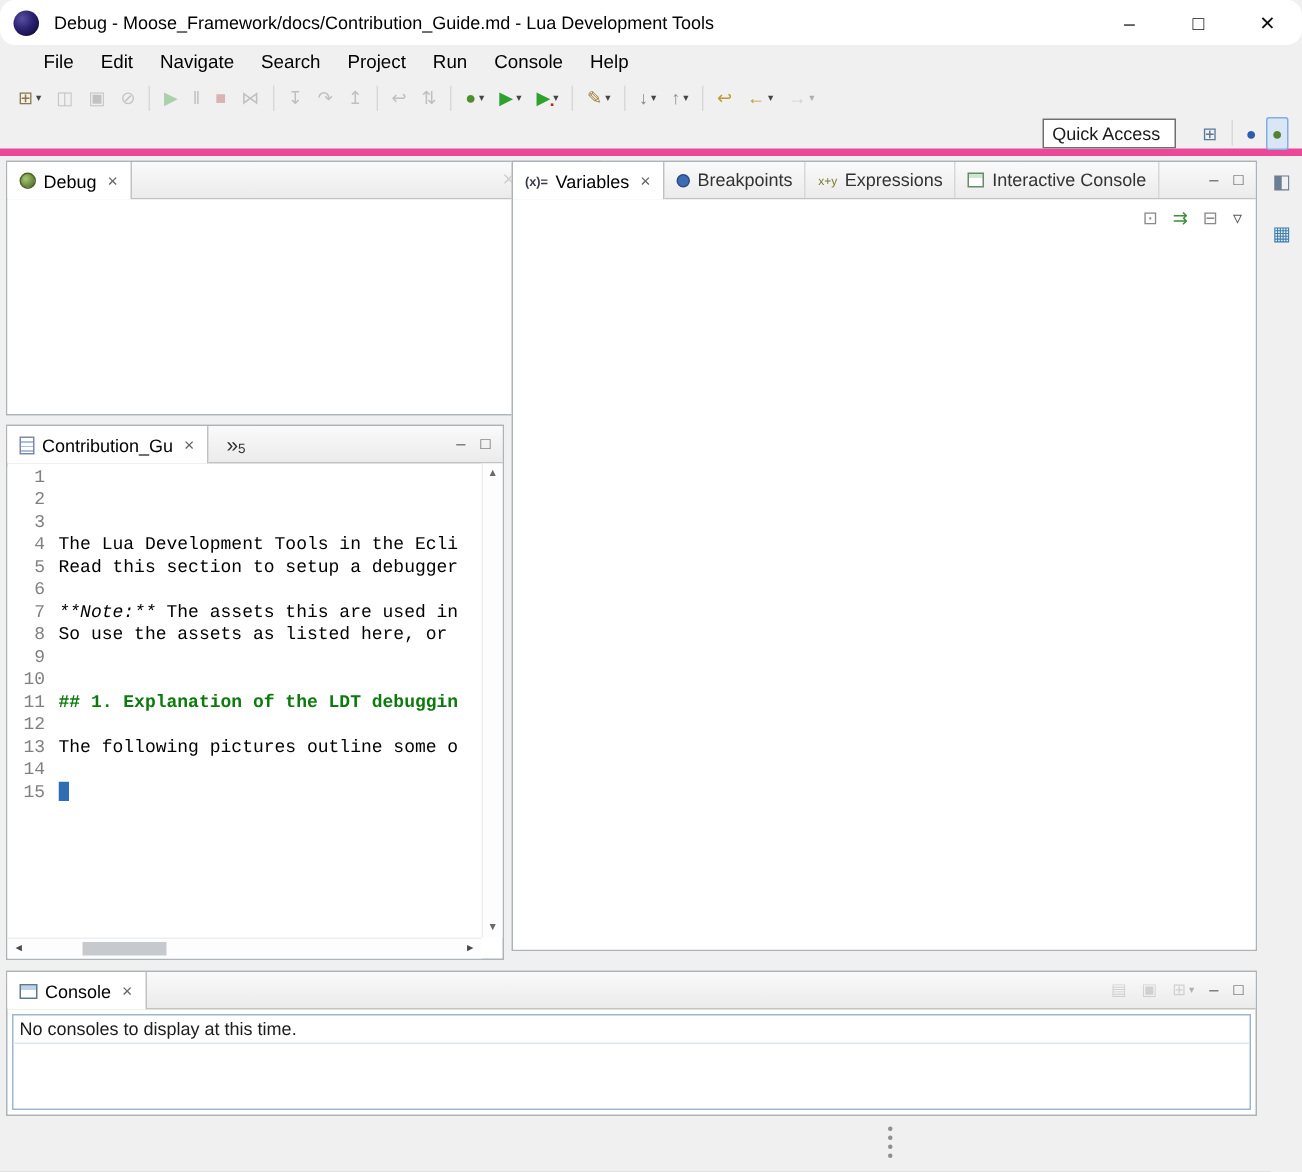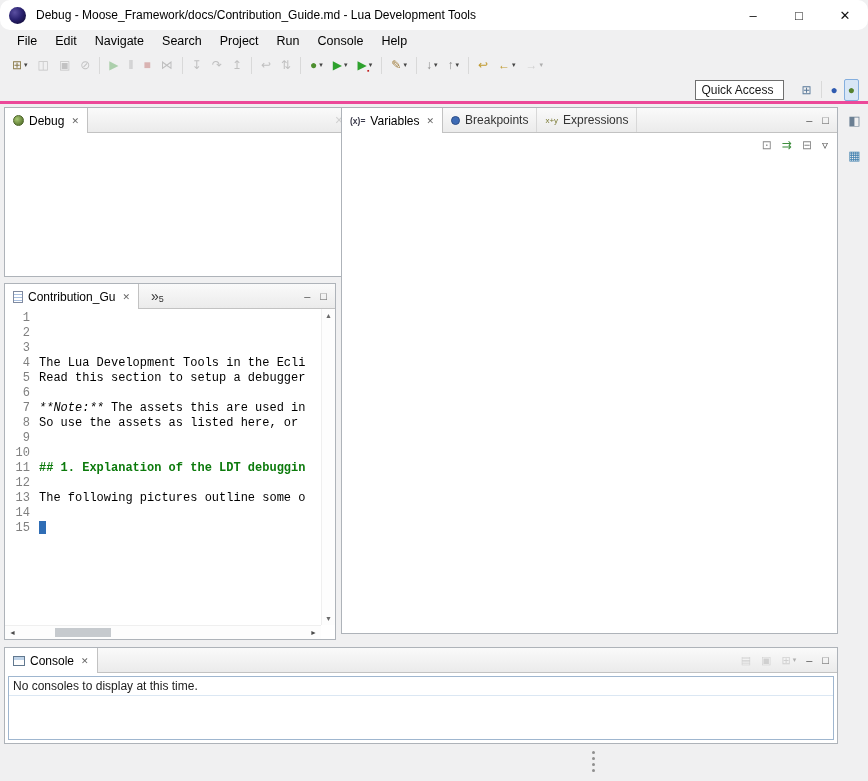--- a/index.html
+++ b/index.html
@@ -9,32 +9,32 @@
     background:#f0f0f1; font-family:"Liberation Sans", sans-serif; font-size:12px; color:#000;
   }
   
   .titlebar{ position:absolute; left:0; top:0; width:868px; height:30px; background:#ffffff; display:flex; align-items:center;border-radius:10px; }
   .app-icon{ width:17px; height:17px; border-radius:50%; margin-left:9px; flex:none;
     background: radial-gradient(circle at 34% 32%, #5a4fa0 0%, #2a2270 45%, #140f3f 80%); }
   .title{ margin-left:10px; font-size:12px; white-space:nowrap; }
   .win-controls{ margin-left:auto; display:flex; height:100%; }
   .win-btn{ width:46px; height:100%; display:flex; align-items:center; justify-content:center; font-size:13px; color:#111; }
   
-  .menubar{ position:absolute; left:0; top:30px; width:868px; height:22px; background:#f0f0f1; display:flex; align-items:center; padding-left:8px; }
+  .menubar{ position:absolute; left:0; top:30px; width:868px; height:22px; background:#f0f0f1; display:flex; align-items:center; padding-left:20px; }
   .menu-item{ padding:3px 9px; font-size:12.5px; }
   
   .toolbar{ position:absolute; left:0; top:52px; width:868px; height:26px; background:#f0f0f1; display:flex; align-items:center; padding-left:7px; }
   .tb-btn{ display:inline-flex; align-items:center; height:22px; padding:1px 3px; margin:0 1px; position:relative; border:1px solid transparent; }
   .tb-btn .glyph{ font-size:12px; line-height:1; color:#333; }
   .tb-btn.disabled{ opacity:.38; }
   .tb-btn .dd{ font-size:7px; color:#444; margin-left:2px; }
   .tb-btn .badge{ position:absolute; right:6px; bottom:1px; font-size:7px; color:#c11f1f; }
   .tb-btn.active{ background:#d8e6f6; border:1px solid #84aede; border-radius:2px; }
   .tb-sep{ width:1px; height:17px; background:#d9d9d9; margin:0 4px; flex:none; }
-  .qa-row{ position:absolute; left:0; top:78px; width:868px; height:26px; background:#f0f0f1; border-bottom:3px solid #ec4899;
+  .qa-row{ position:absolute; left:0; top:78px; width:868px; height:26px; background:#f0f0f1; border-bottom:5px solid #ec4899;
     display:flex; align-items:center; justify-content:flex-end; padding-right:8px; }
   .quick-access{ width:89px; height:20px; border:1px solid #6f6f6f; background:#fff; display:flex; align-items:center; padding-left:5px; font-size:12px; color:#1a1a1a; margin-right:12px; }
   .persp-icons{ display:flex; align-items:center; }
   
   .view{ position:absolute; background:#fff; border:1px solid #aeb3b9; }
   .view-tabs{ position:relative; height:25px; background:linear-gradient(#fafafa,#ebebeb); border-bottom:1px solid #c2c2c2; display:flex; align-items:stretch; }
   .tab{ display:flex; align-items:center; gap:5px; padding:0 8px; font-size:12px; color:#333; border-right:1px solid #d8d8d8; white-space:nowrap; }
   .tab.selected{ background:#fff; border-right:1px solid #c2c2c2; margin-bottom:-1px; color:#000; }
   .tab .close{ font-size:9px; color:#666; margin-left:2px; }
   .tab-label{ line-height:1; }
@@ -294,20 +294,24 @@
         <span class="close">✕</span>
       </div>
       <div class="tab">
         <span class="bp-icon"></span>
         <span class="tab-label">Breakpoints</span>
       </div>
       <div class="tab">
         <span class="expr-icon">x+y</span>
         <span class="tab-label">Expressions</span>
       </div>
+      <div class="tab">
+        <span class="ic-icon"></span>
+        <span class="tab-label">Interactive Console</span>
+      </div>
       <div class="view-actions">
           <span class="tb-btn">
             <span class="glyph" style="color: rgb(85, 85, 85);">‒</span>
           </span>
           <span class="tb-btn">
             <span class="glyph" style="color: rgb(85, 85, 85);">□</span>
           </span>
         </div>
     </div>
     <div class="vars-toolbar">

